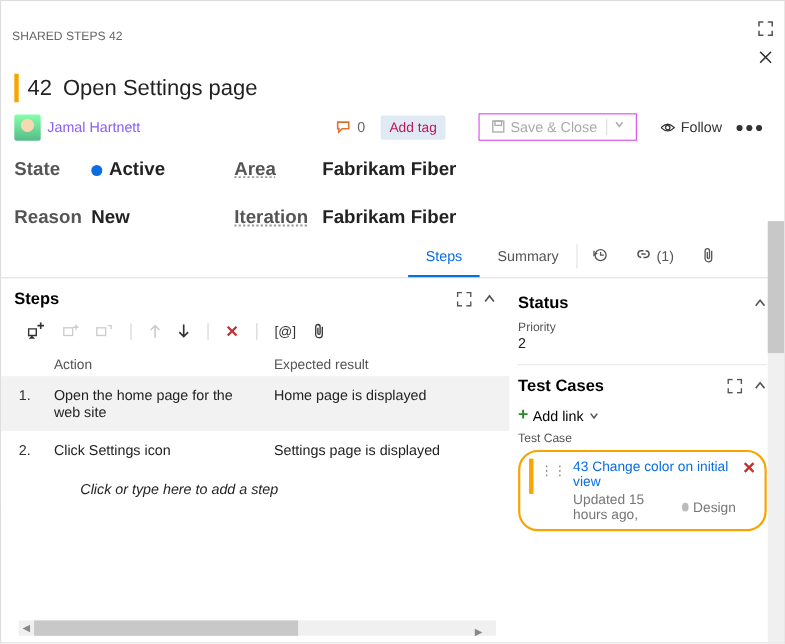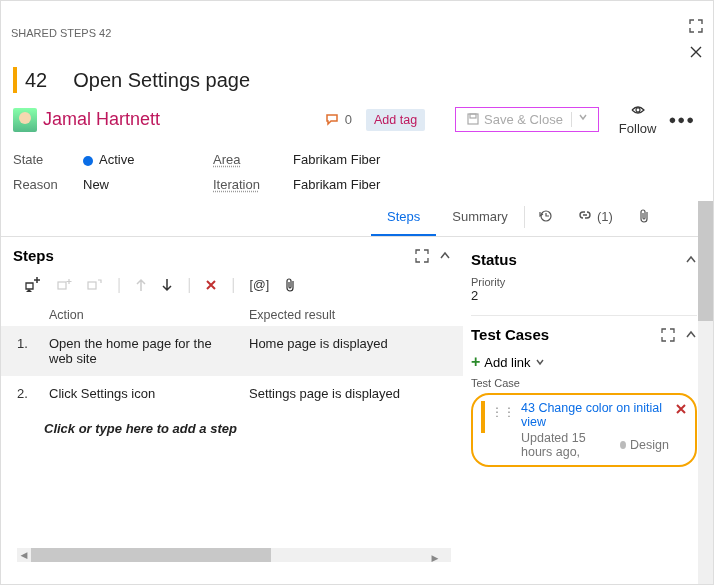--- a/index.html
+++ b/index.html
@@ -7,38 +7,38 @@
   .body-inner { width: 712px; height: 583px; overflow: hidden; position: relative; }
 
   
   .hdr { display: flex; align-items: center; padding: 6px 10px; font-size: 11px; color: #666; }
   .hdr-title { flex: 1; }
   .hdr-actions span { margin-left: 10px; cursor: pointer; color: #333; }
 
   
   .title-row { display: flex; align-items: center; padding: 2px 12px 10px 12px; font-size: 20px; color: #222; }
   .title-row .bar { width: 4px; height: 26px; background: #f7a500; margin-right: 8px; }
-  .title-row .id { margin-right: 26px; }
+  .title-row .id { margin-right: 10px; }
 
   
   .meta-row { display: flex; align-items: center; padding: 0 12px 12px 12px; }
   .avatar { width: 24px; height: 24px; background: linear-gradient(#8fa 0%, #5b8 100%); border-radius: 2px; margin-right: 6px; position: relative; overflow: hidden; }
   .avatar::before { content: ""; position: absolute; left: 6px; top: 4px; width: 12px; height: 12px; border-radius: 50%; background: #f7d8b0; }
-  .assigned { font-size: 18px; color: #be185d; }
+  .assigned { font-size: 13px; color: #8b5cf6; }
   .meta-row .filler { flex: 1; }
   .discuss-count { font-size: 13px; color: #666; display: flex; align-items: center; gap: 4px; }
   .discuss-count svg { color: #e07030; }
   .add-tag { font-size: 12.5px; background: #e0eaf4; color: #be185d; padding: 4px 8px; margin: 0 30px 0 14px; border-radius: 2px; }
   .savebtn { color: #aaa; font-size: 13px; padding: 4px 10px; border: 1px solid #d946ef; display: flex; gap: 4px; }
   .savebtn .chev { border-left: 1px solid #ddd; padding-left: 6px; margin-left: 4px; }
-  .follow { font-size: 13px; margin: 0 12px 0 20px; display: flex; align-items: center; gap: 4px; color: #333; flex-direction: column; }
+  .follow { font-size: 13px; margin: 0 12px 0 20px; display: flex; align-items: center; gap: 4px; color: #333; }
   .kebab { font-size: 13px; margin-right: 6px; color: #333; letter-spacing: 1px; }
 
   
-  .fields { padding: 4px 12px 6px 12px; display: grid; grid-template-columns: 70px 130px 80px 200px; row-gap: 10px; font-size: 13px; align-items: center; }
+  .fields { padding: 4px 12px 6px 12px; display: grid; grid-template-columns: 70px 130px 80px 200px; row-gap: 24px; font-size: 17px; align-items: center; font-weight: bold; }
   .fields .lab { color: #555; }
   .fields .lab.dotted { text-decoration: underline dotted #999; text-underline-offset: 2px; }
   .fields .val { color: #222; }
   .state-dot { display: inline-block; width: 10px; height: 10px; border-radius: 50%; background: #0a6de6; margin-right: 6px; vertical-align: middle; }
 
   
   .tabs { display: flex; border-bottom: 1px solid #e0e0e0; padding-left: 370px; font-size: 13px; }
   .tabs .tab { padding: 10px 16px; color: #555; border-bottom: 2px solid transparent; display: flex; align-items: center; gap: 4px; }
   .tabs .tab.active { color: #0a6de6; border-bottom-color: #0a6de6; }
   .tabs .tab.icon-only { padding: 10px 12px; }
@@ -56,21 +56,21 @@
 
   .steps-toolbar { display: flex; align-items: center; gap: 14px; padding: 6px 18px 10px 24px; color: #333; }
   .steps-toolbar .disabled { color: #ccc; }
   .steps-toolbar .sep { color: #ddd; }
   .steps-toolbar .red { color: #c03030; font-weight: bold; }
 
   .grid-head { display: grid; grid-template-columns: 32px 200px 180px; font-size: 12.5px; color: #555; padding: 4px 16px; }
   .grid-row { display: grid; grid-template-columns: 32px 200px 180px; font-size: 13px; color: #222; padding: 10px 16px; background: #f2f2f2; }
   .grid-row.alt { background: #fff; }
   .grid-row .num { color: #333; }
-  .grid-row.placeholder { font-style: italic; padding-left: 43px; display: block; font-weight: bold; }
+  .grid-row.placeholder { font-style: italic; padding-left: 72px; display: block; }
 
   .scrollbar { position: absolute; bottom: 60px; left: 16px; right: 12px; height: 14px; background: #f0f0f0; }
   .scrollbar .thumb { position: absolute; left: 14px; width: 240px; height: 100%; background: #c8c8c8; }
   .scrollbar .arrow { position: absolute; top: 0; width: 14px; height: 14px; display: flex; align-items: center; justify-content: center; font-size: 9px; color: #888; }
   .scrollbar .arrow.left { left: 0; }
   .scrollbar .arrow.right { right: 0; }
 
   .param-row { position: absolute; bottom: 34px; left: 12px; right: 12px; display: flex; align-items: center; font-size: 13.5px; border-top: 1px solid #e8e8e8; padding-top: 6px; }
   .param-row .spacer { flex: 1; }
 

